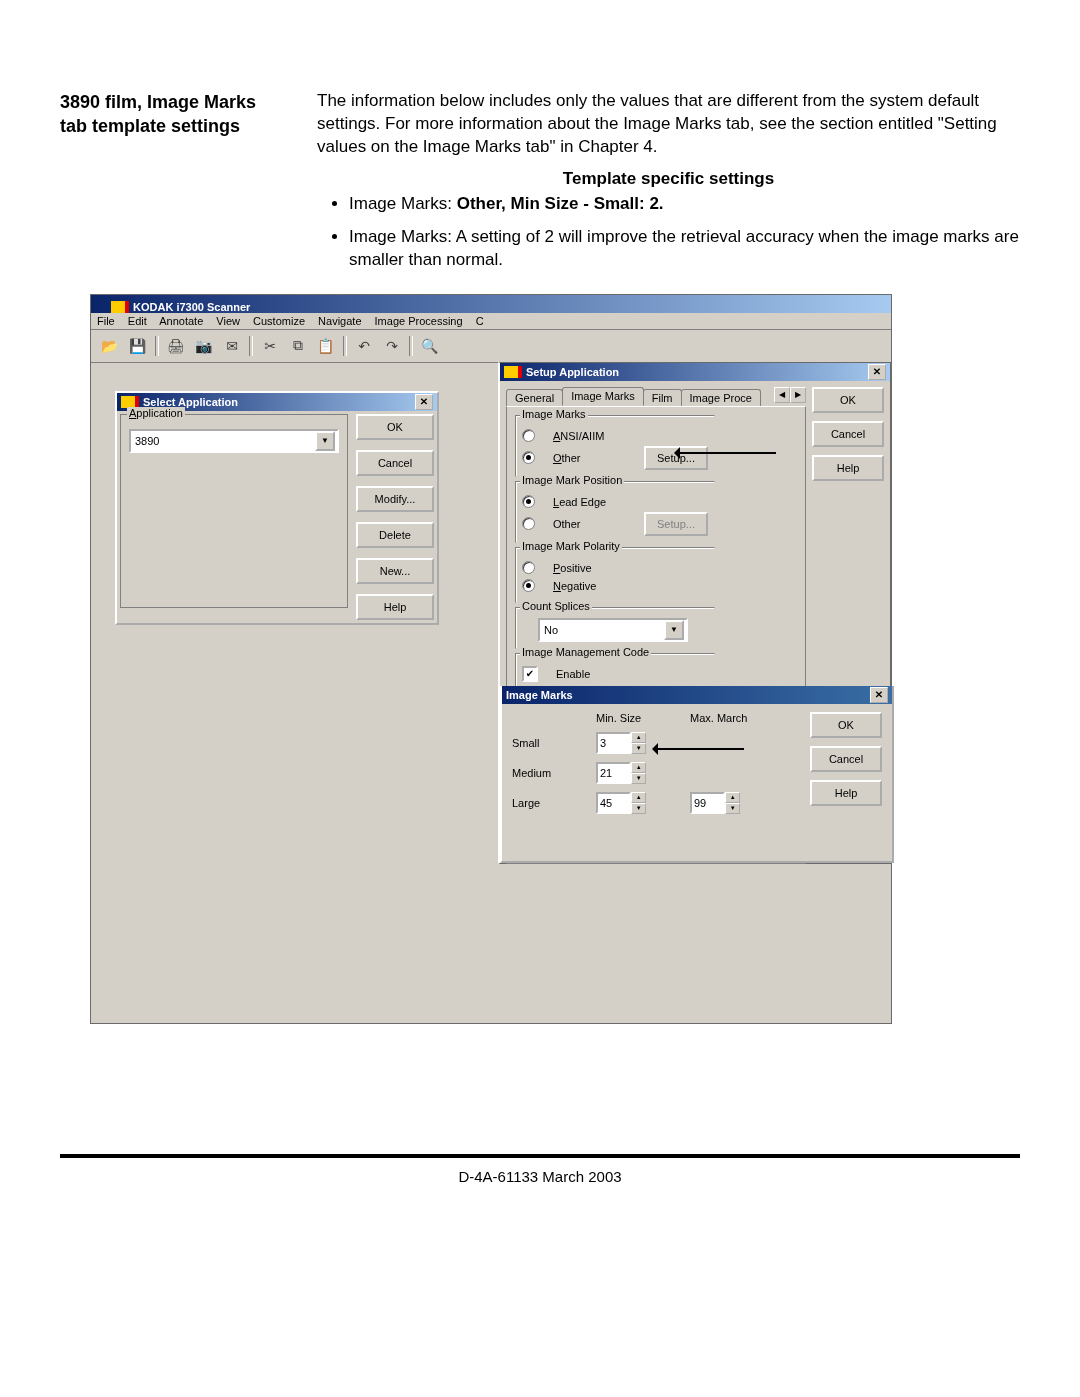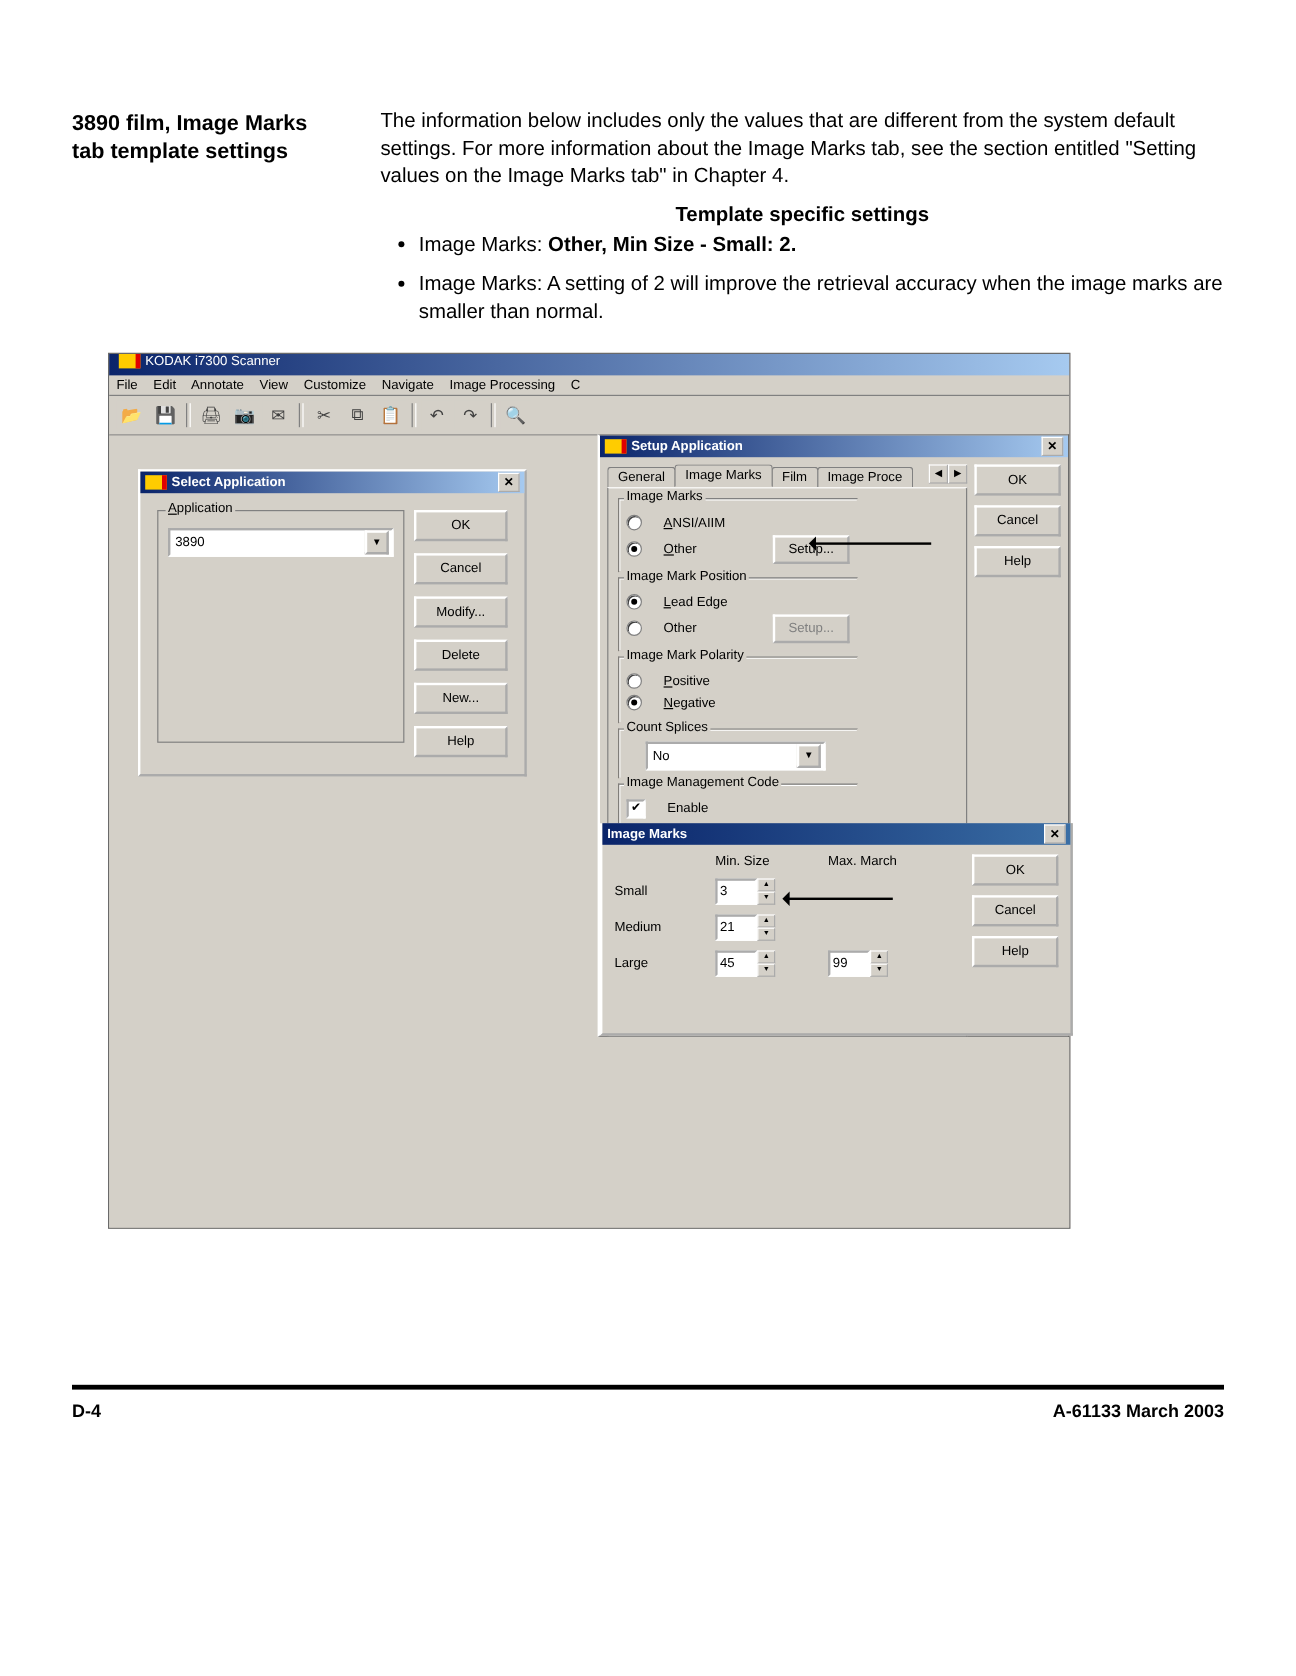--- a/index.html
+++ b/index.html
@@ -63,24 +63,24 @@
     border: 1px solid #6a6a6a;
     background: #d4d0c8;
     font-family: Tahoma, Verdana, sans-serif;
     font-size: 11px;
   }
   .titlebar {
     height: 18px;
     background: linear-gradient(to right, #0a246a, #a6caf0);
     color: #fff;
     display: flex;
-    align-items: flex-start;
-    padding: 0 8px;
-    font-size: 11px;
-    font-weight: normal;
+    align-items: flex-end;
+    padding: 0 20px;
+    font-size: 11px;
+    font-weight: bold;
     justify-content: space-between;
   }
   .titlebar .left {
     display: flex;
     align-items: center;
     gap: 4px;
   }
   .kodak-icon {
     display: inline-block;
     width: 14px; height: 12px;
@@ -144,21 +144,21 @@
   .dlg-close {
     background: #d4d0c8;
     border: 1px outset #fff;
     width: 16px; height: 14px;
     display: flex; align-items: center; justify-content: center;
     color: #000;
     font-size: 10px;
     font-weight: bold;
   }
   .dlg-body {
-    padding: 14px;
+    padding: 3px;
     display: flex;
     gap: 8px;
   }
   .fieldset {
     border: 1px solid #808080;
     border-top-color: #808080;
     position: relative;
     padding: 14px 8px 8px 8px;
     flex: 1;
   }
@@ -395,23 +395,22 @@
   }
 
   
   .footer-line {
     height: 4px;
     background: #000;
     margin: 130px 0 10px 0;
   }
   .footer {
     display: flex;
-    justify-content: space-between;
+    justify-content: center;
     font-size: 15px;
-    font-weight: bold;
   }
 </style>
 </head>
 <body>
 
 <div class="page">
 
   <div class="cols">
     <div class="left-col">
       <div class="hdg">3890 film, Image Marks tab template settings</div>

